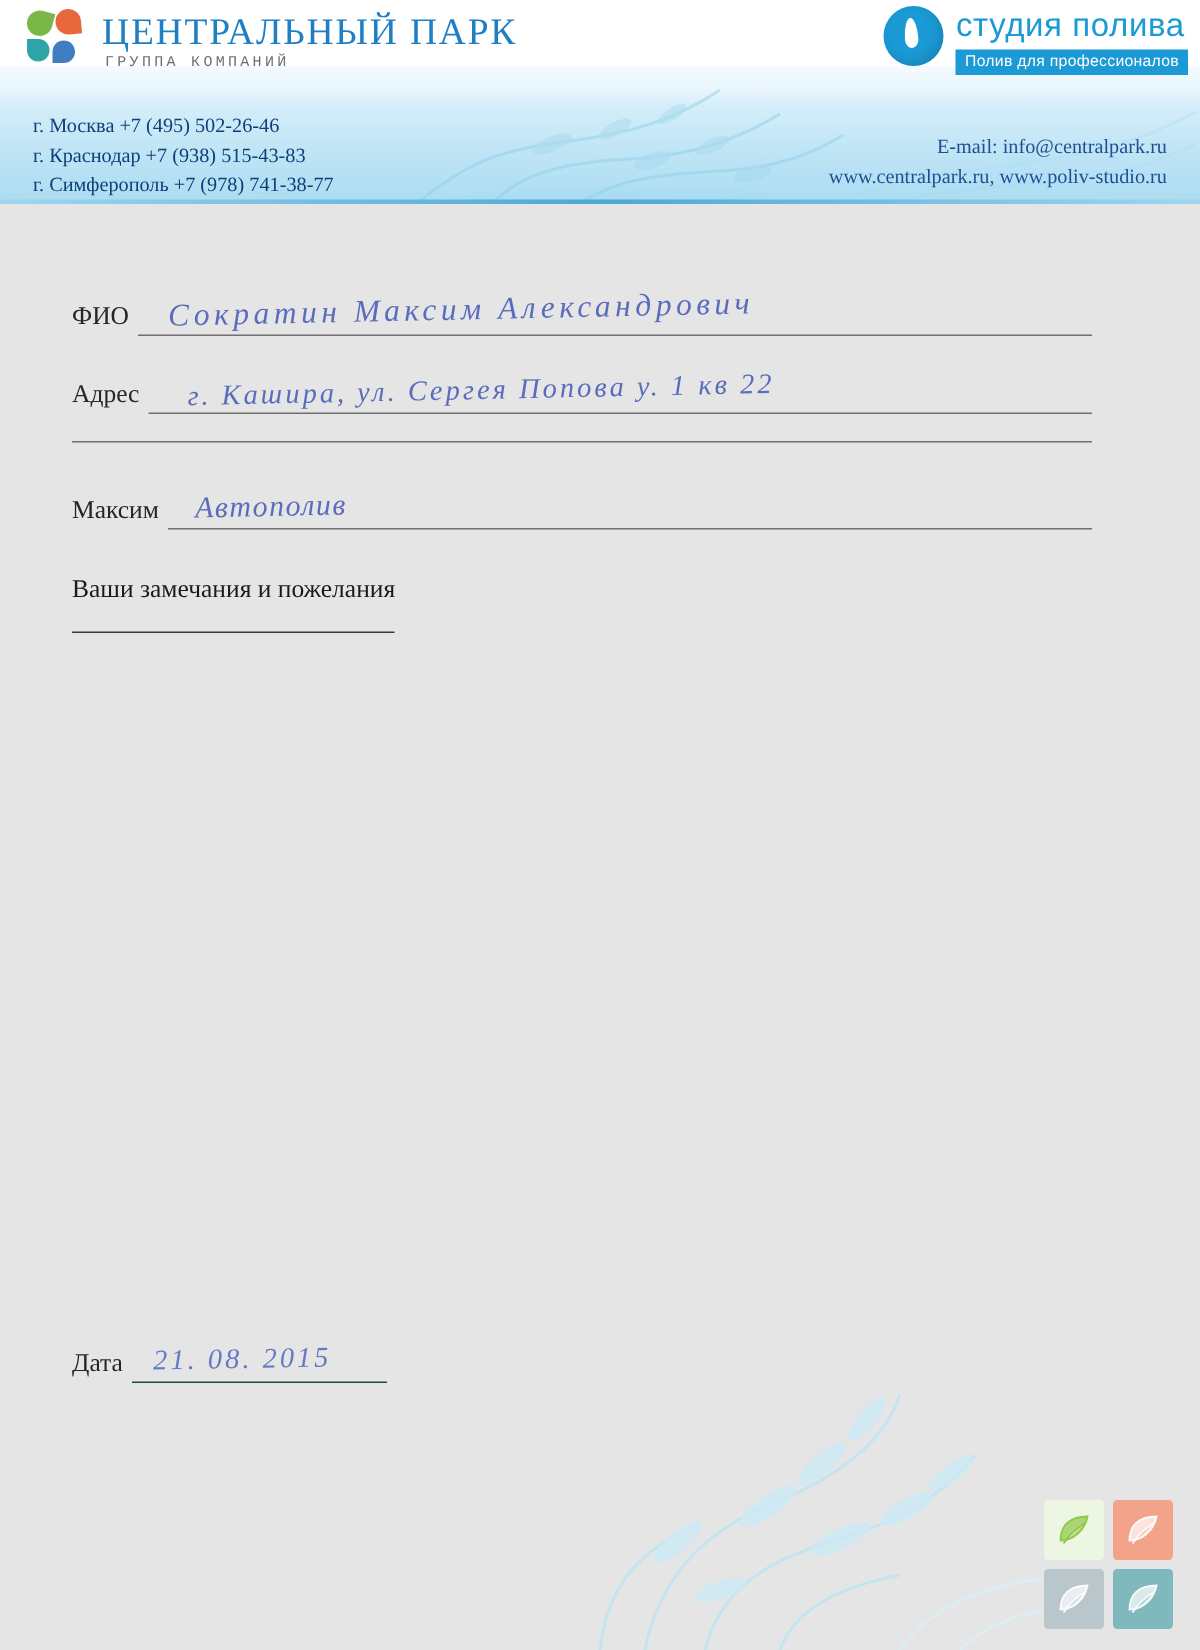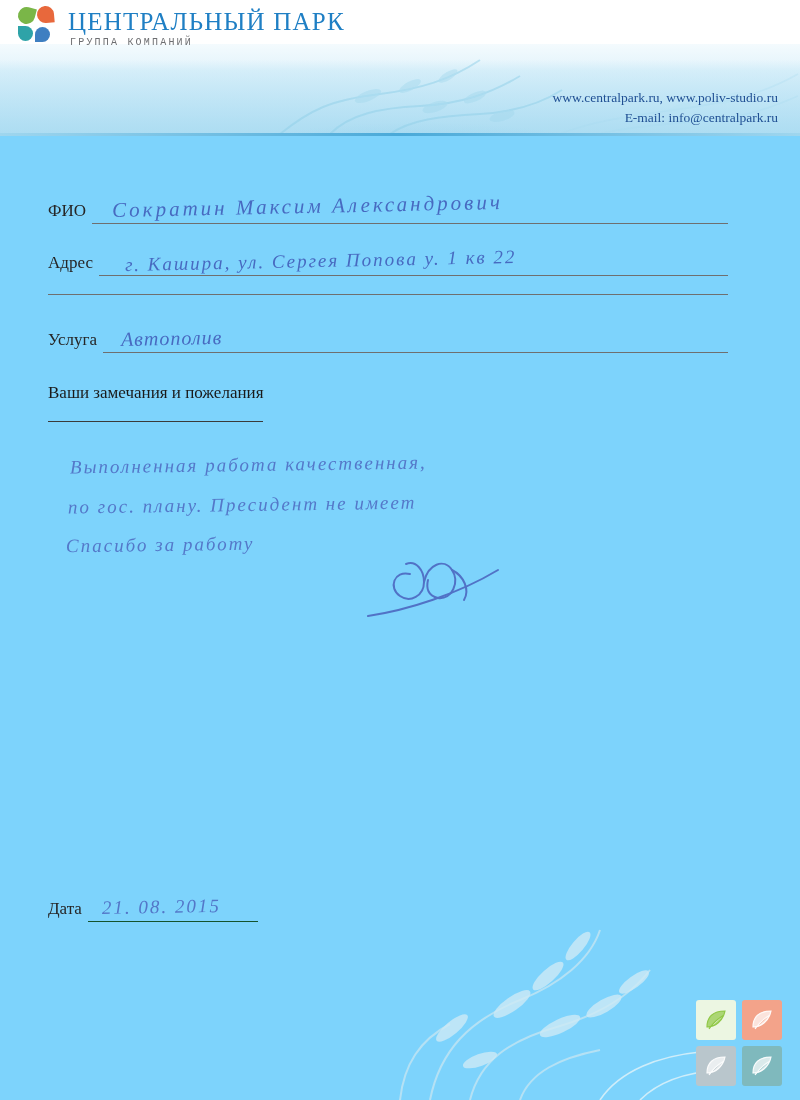--- a/index.html
+++ b/index.html
@@ -107,21 +107,21 @@
 
   .header-rule {
     position: absolute; left:0; bottom:0; width: 800px; height: 3px;
     background: linear-gradient(to right, #9fd6ee, #4aa9d8, #9fd6ee);
   }
 
   
   .sheet {
     position: relative;
     width: 800px; height: 964px;
-    background: #7dd3fc;
+    background: #e5e5e5;
   }
 
   .form {
     position: absolute; left: 48px; top: 60px; width: 680px;
   }
 
   .field-row {
     display: flex; align-items: flex-end;
     margin-bottom: 24px;
     position: relative;
@@ -261,25 +261,37 @@
       <span class="leaf leaf-orange"></span>
       <span class="leaf leaf-teal"></span>
       <span class="leaf leaf-blue"></span>
     </div>
     <div class="logo-text-wrap">
       <div class="logo-title">ЦЕНТРАЛЬНЫЙ ПАРК</div>
       <div class="logo-sub">ГРУППА КОМПАНИЙ</div>
     </div>
   </div>
 
-
+  <div class="logo-right">
+    <div class="drop-mark"></div>
+    <div>
+      <div class="drop-title">студия полива</div>
+      <div class="drop-sub">Полив для профессионалов</div>
+    </div>
+  </div>
+
+  <div class="contacts-left">
+    <div>г. Москва +7 (495) 502-26-46</div>
+    <div>г. Краснодар +7 (938) 515-43-83</div>
+    <div>г. Симферополь +7 (978) 741-38-77</div>
+  </div>
 
   <div class="contacts-right">
+    <div>E-mail: info@centralpark.ru</div>
     <div>www.centralpark.ru, www.poliv-studio.ru</div>
-    <div>E-mail: info@centralpark.ru</div>
   </div>
 
   <div class="header-rule"></div>
 </div>
 
 <div class="sheet">
 
   <div class="form">
 
     <div class="field-row">
@@ -292,42 +304,28 @@
     <div class="field-row">
       <div class="field-label">Адрес</div>
       <div class="field-line">
         <span class="hand hand-addr">г. Кашира, ул. Сергея Попова у. 1 кв 22</span>
       </div>
     </div>
 
     <div class="empty-line"></div>
 
     <div class="field-row">
-      <div class="field-label">Услуга</div>
+      <div class="field-label">Максим</div>
       <div class="field-line">
         <span class="hand hand-serv">Автополив</span>
       </div>
     </div>
 
     <div class="notes-title">Ваши замечания и пожелания</div>
 
-    <div class="notes-area">
-      <div class="notes-line nl1">Выполненная работа качественная,</div>
-      <div class="notes-line nl2">по гос. плану. Пресидент не имеет</div>
-      <div class="notes-line nl3">Спасибо за работу</div>
-
-      <svg class="signature" viewBox="0 0 170 70">
-        <g fill="none" stroke="#4a62bd" stroke-width="2" opacity="0.85" stroke-linecap="round">
-          <path d="M62,26 C46,22 40,40 52,48 C62,55 76,48 76,34 C76,22 68,12 58,16"></path>
-          <path d="M76,34 C80,16 96,10 104,22 C112,34 104,52 90,50 C80,48 78,40 80,32"></path>
-          <path d="M104,22 C116,28 122,42 116,52"></path>
-          <path d="M20,68 C60,62 110,46 150,22"></path>
-        </g>
-      </svg>
-    </div>
   </div>
 
   <div class="date-row">
     <div class="date-label">Дата</div>
     <div class="date-line">
       <span class="hand-date">21. 08. 2015</span>
     </div>
   </div>
 
   <div class="footer-decor">

